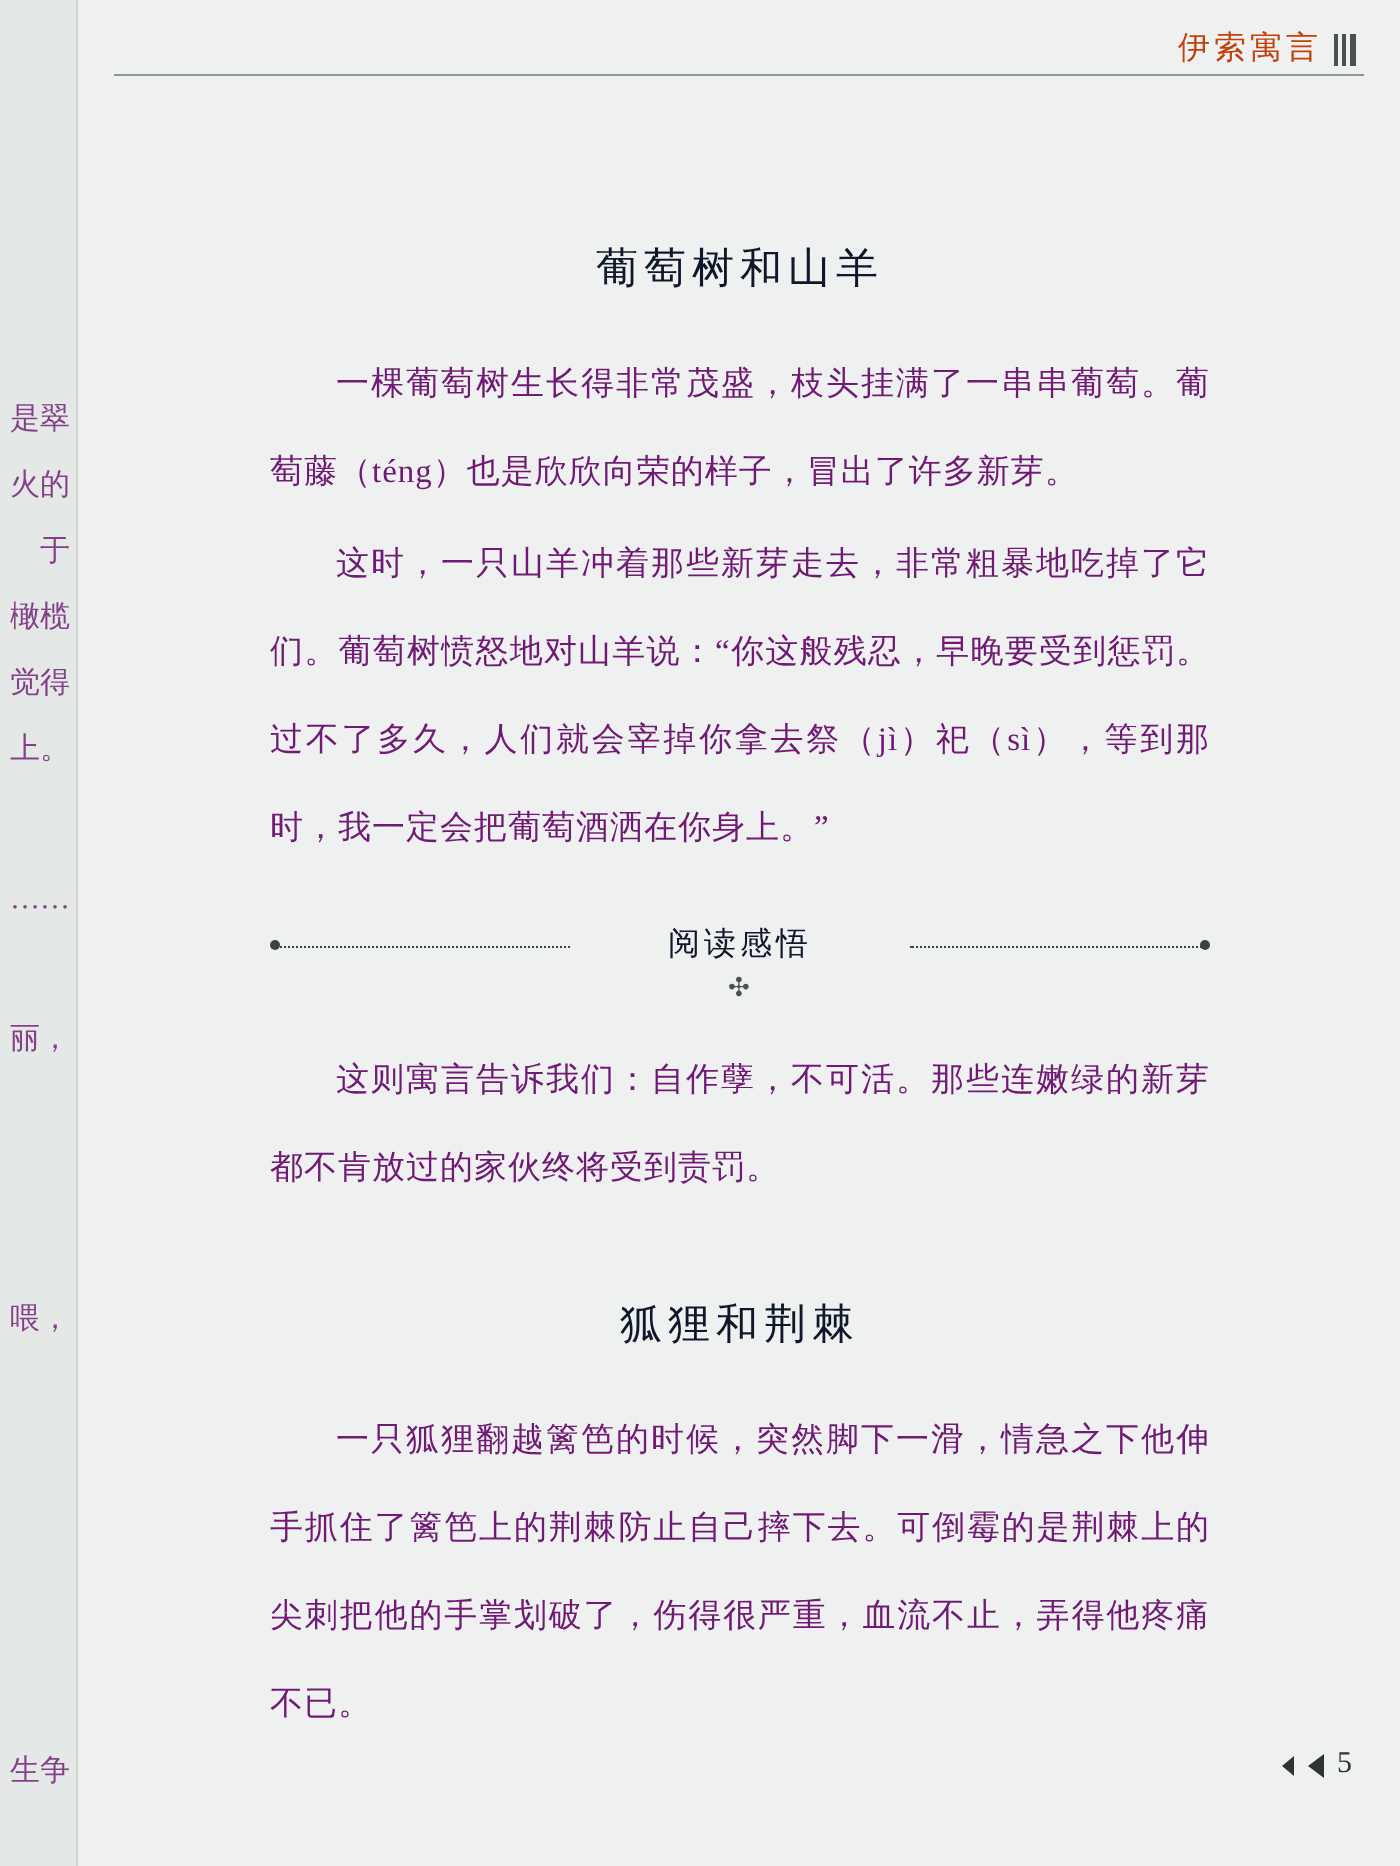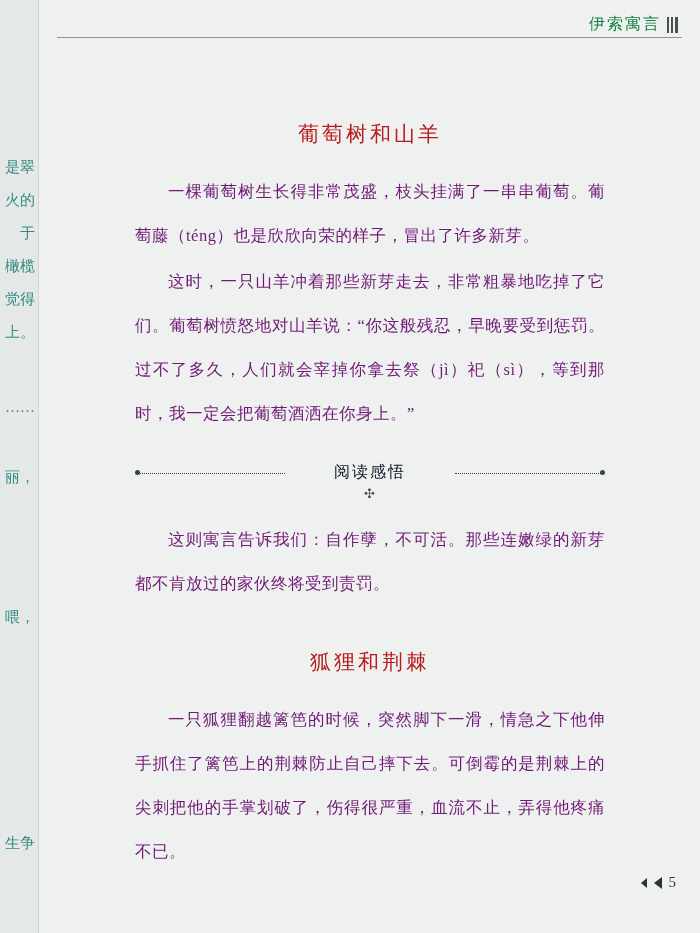--- a/index.html
+++ b/index.html
@@ -23,29 +23,30 @@
     width: 38px;
     height: 933px;
     background: #e4e8e7;
     overflow: hidden;
     border-right: 1px solid #d2d6d5;
   }
   .left-page .sliver-line {
     position: absolute;
     left: 0;
     width: 38px;
-    color: #0f766e;
+    color: #701a75;
     font-size: 15px;
     line-height: 15px;
     letter-spacing: 0px;
     white-space: nowrap;
     text-align: right;
     padding-right: 3px;
     box-sizing: border-box;
     opacity: 0.82;
+    margin-top: 43px;
   }
 
   .page {
     position: absolute;
     left: 39px;
     top: 0;
     width: 661px;
     height: 933px;
     background: #eef1f0;
   }
@@ -54,21 +55,21 @@
   .header {
     position: absolute;
     right: 22px;
     top: 14px;
     display: flex;
     align-items: center;
     gap: 6px;
   }
   .header-title {
     font-size: 16px;
-    color: #15803d;
+    color: #c2410c;
     letter-spacing: 2px;
     font-family: "Liberation Serif", "DejaVu Serif", serif;
   }
   .header-mark {
     display: inline-block;
     width: 11px;
     height: 16px;
     background:
       linear-gradient(to right, #4a5150 0 2px, transparent 2px 4px,
                       #4a5150 4px 6px, transparent 6px 8px,
@@ -90,21 +91,21 @@
     top: 120px;
     width: 470px;
   }
 
   h1.story-title {
     font-size: 21px;
     font-weight: normal;
     text-align: center;
     margin: 0 0 22px 0;
     letter-spacing: 3px;
-    color: #b91c1c;
+    color: #0f172a;
     font-family: "Liberation Serif", "DejaVu Serif", serif;
   }
   h1.story-title.second {
     margin-top: 42px;
   }
 
   p.para {
     font-size: 16.5px;
     line-height: 44px;
     margin: 0 0 2px 0;

